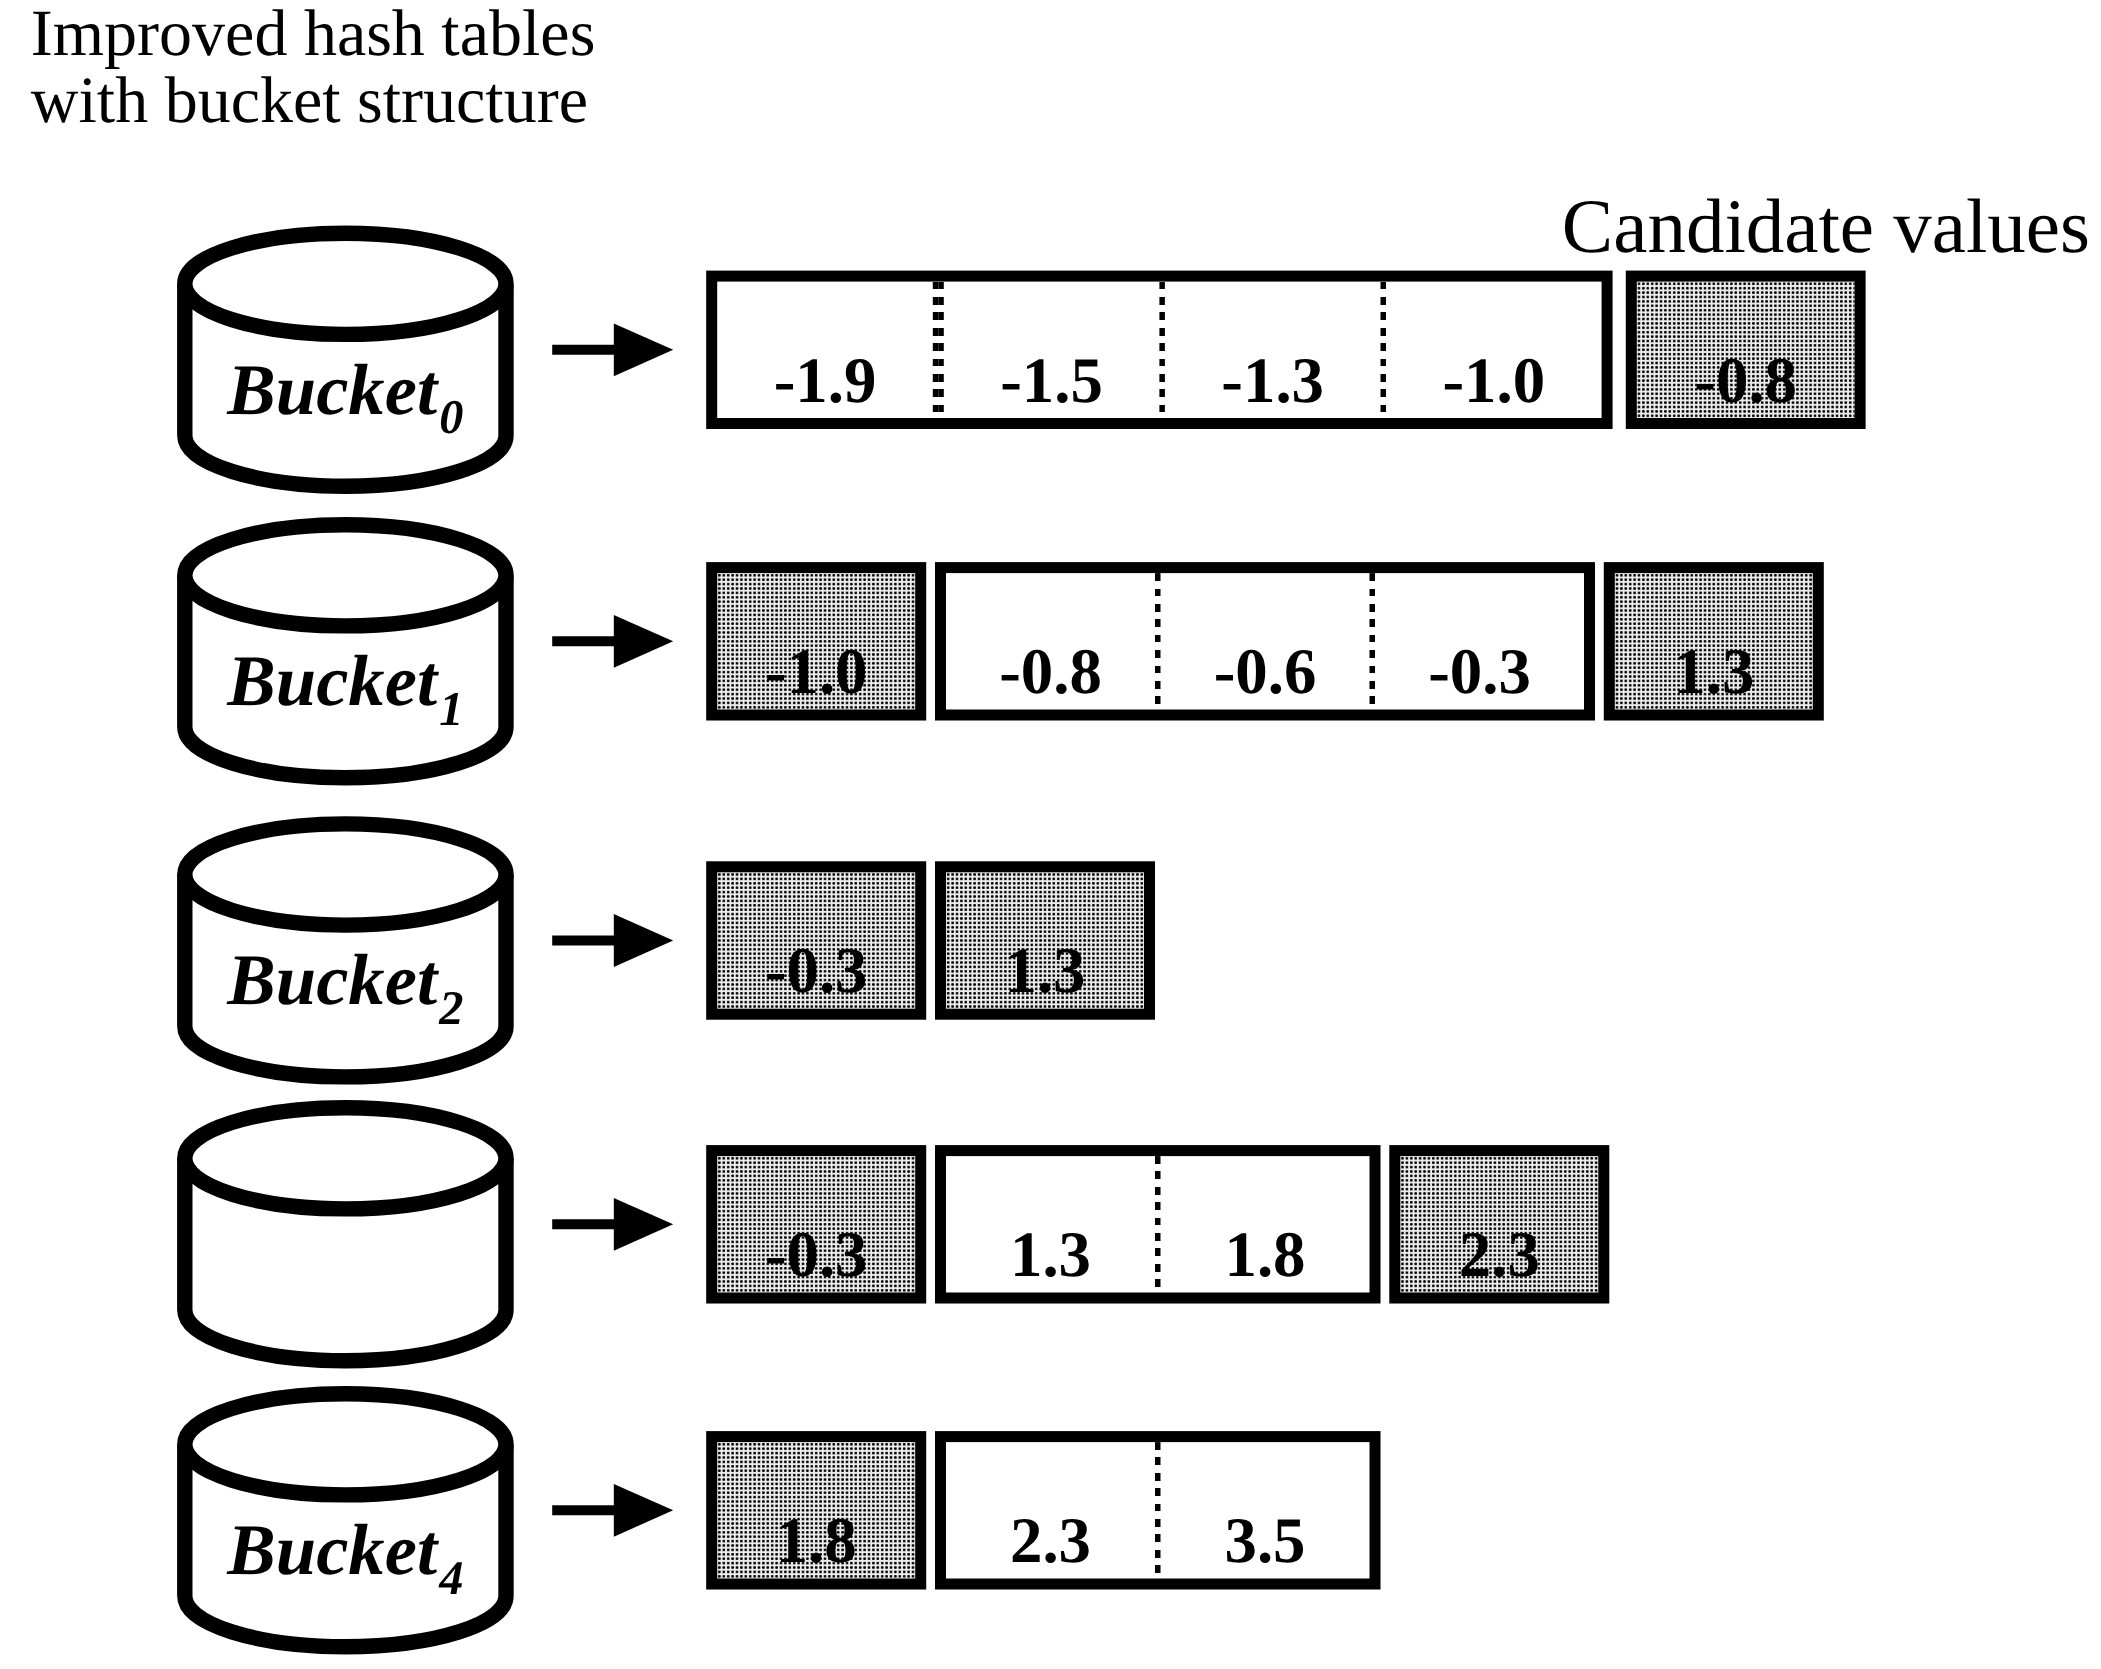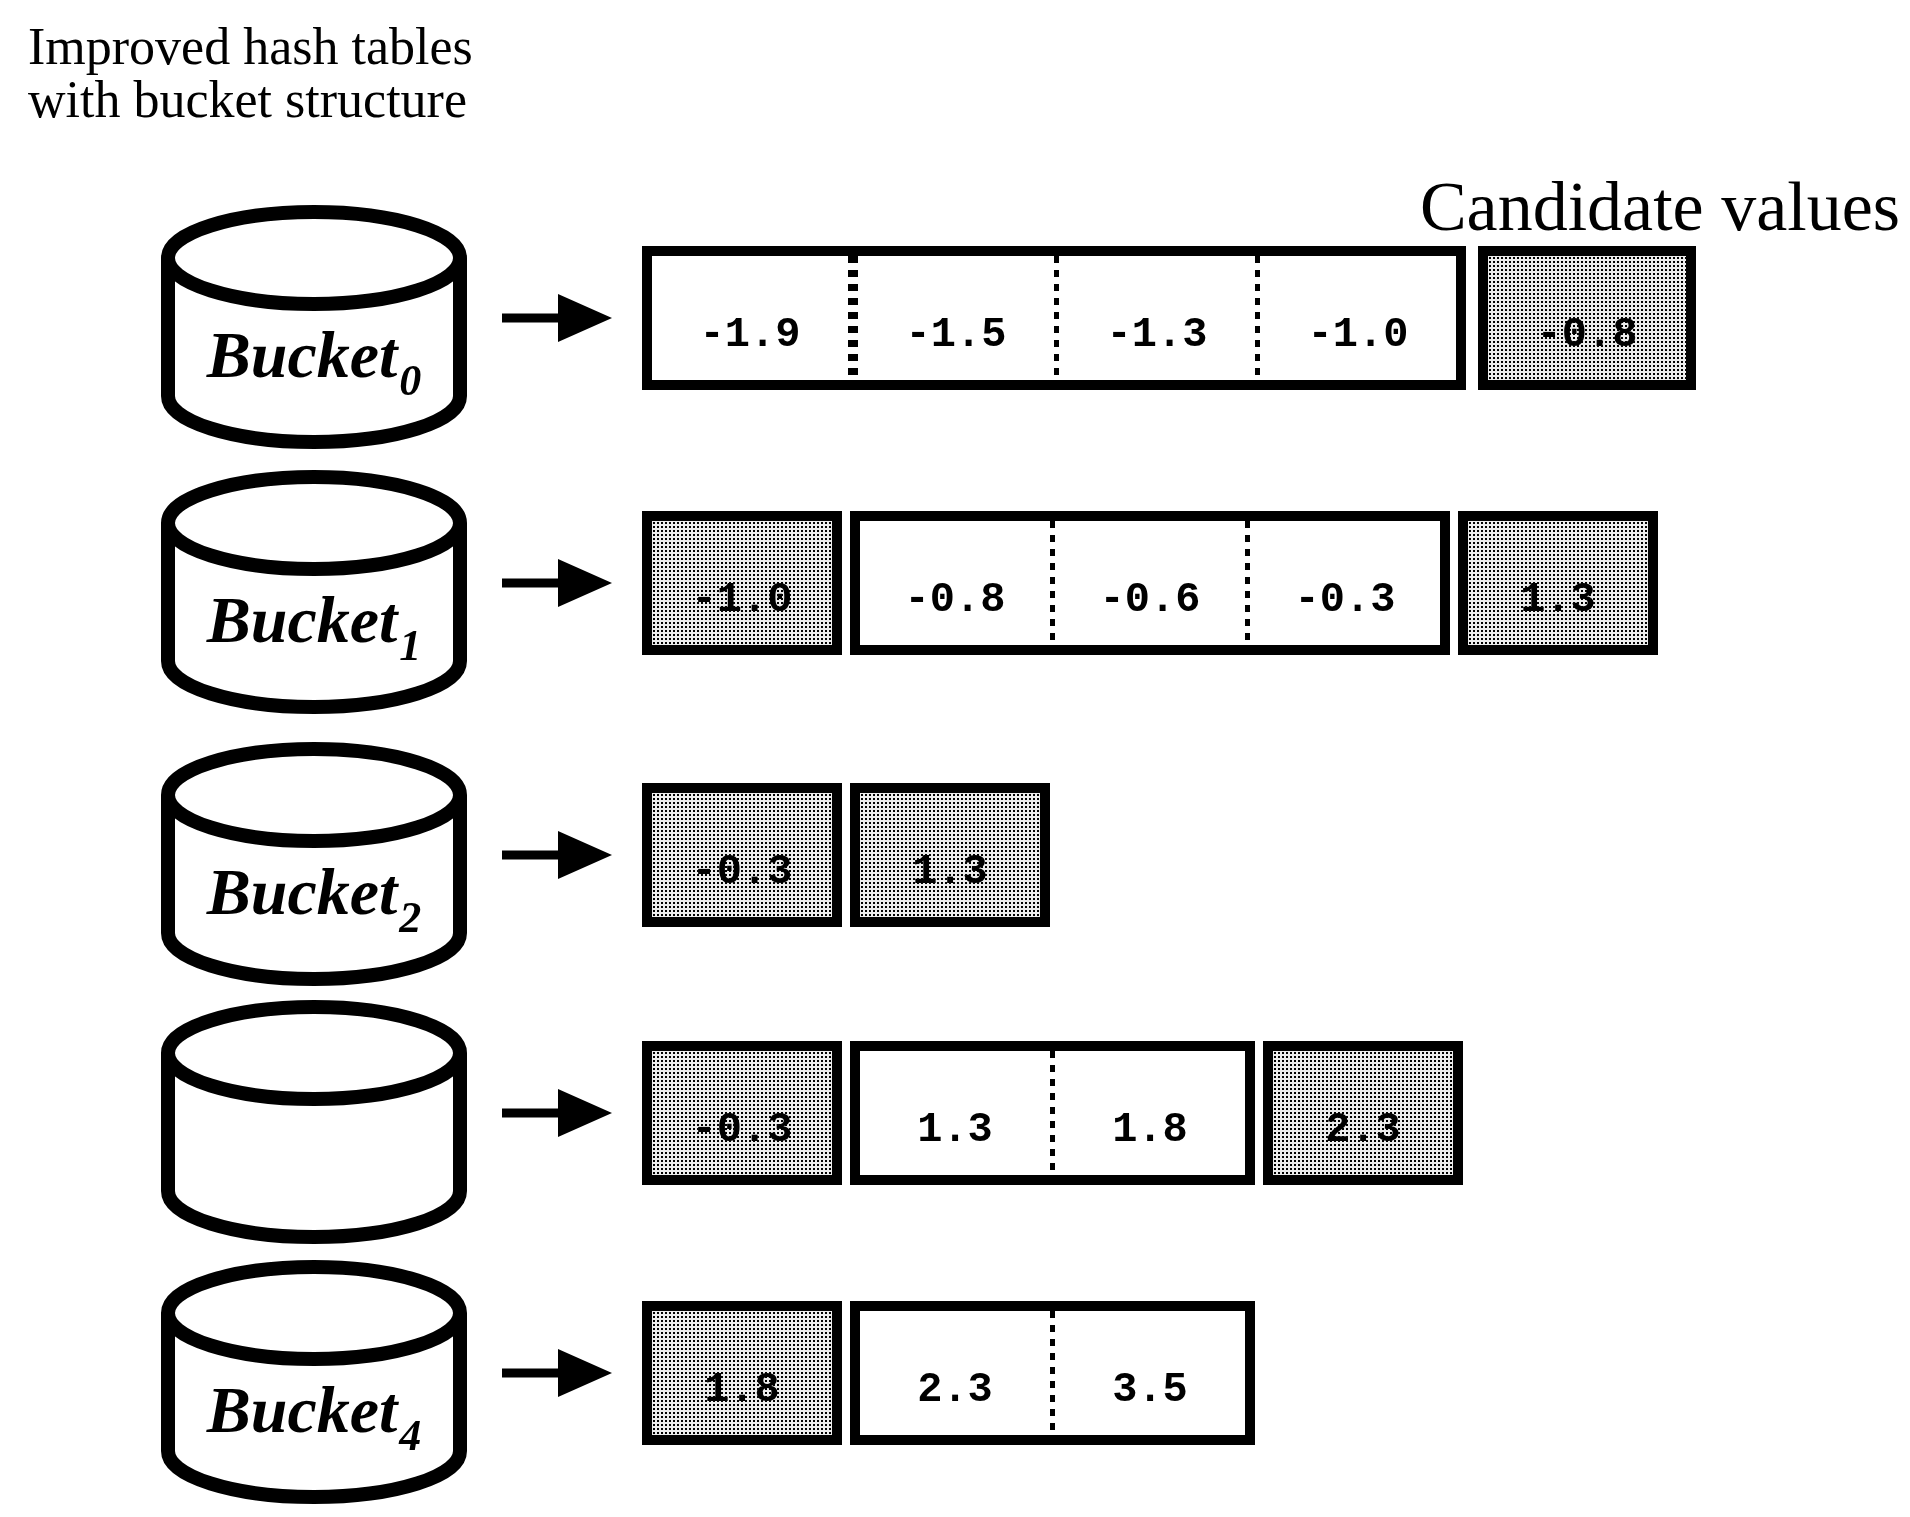--- a/index.html
+++ b/index.html
@@ -8,22 +8,22 @@
     width: 1910px;
     height: 1517px;
     background: #ffffff;
     color: #000000;
     font-family: "Liberation Serif", serif;
     overflow: hidden;
   }
   .title {
     position: absolute;
     left: 28px;
-    top: 20px;
-    font-size: 52px;
+    top: 0;
+    font-size: 60px;
     line-height: 1.02;
     white-space: nowrap;
   }
   .candidate-label {
     position: absolute;
     top: 172px;
     right: 10px;
     font-size: 70px;
     line-height: 1;
     white-space: nowrap;
@@ -77,26 +77,25 @@
   .box.candidate {
     background-color: #ececec;
     background-image: radial-gradient(circle, #000 1.1px, rgba(0,0,0,0) 1.2px);
     background-size: 4px 4px;
   }
   .cell {
     width: 190px;
     display: flex;
     align-items: flex-end;
     justify-content: center;
-    font-size: 42px;
+    font-size: 59px;
     font-weight: bold;
     line-height: 0.9;
-    padding-bottom: 25px;
+    padding-bottom: 8px;
     box-sizing: border-box;
-    font-family: Liberation Mono, monospace;
   }
   .candidate .cell { width: 180px; }
   #rows .row:nth-child(1) .plain .cell { width: 196px; }
   #rows .row:nth-child(1) .candidate .cell { width: 198px; }
   .divider {
     width: 5px;
     align-self: stretch;
     background-image: repeating-linear-gradient(to bottom, #000 0 7px, rgba(0,0,0,0) 7px 14px);
   }
 </style>

